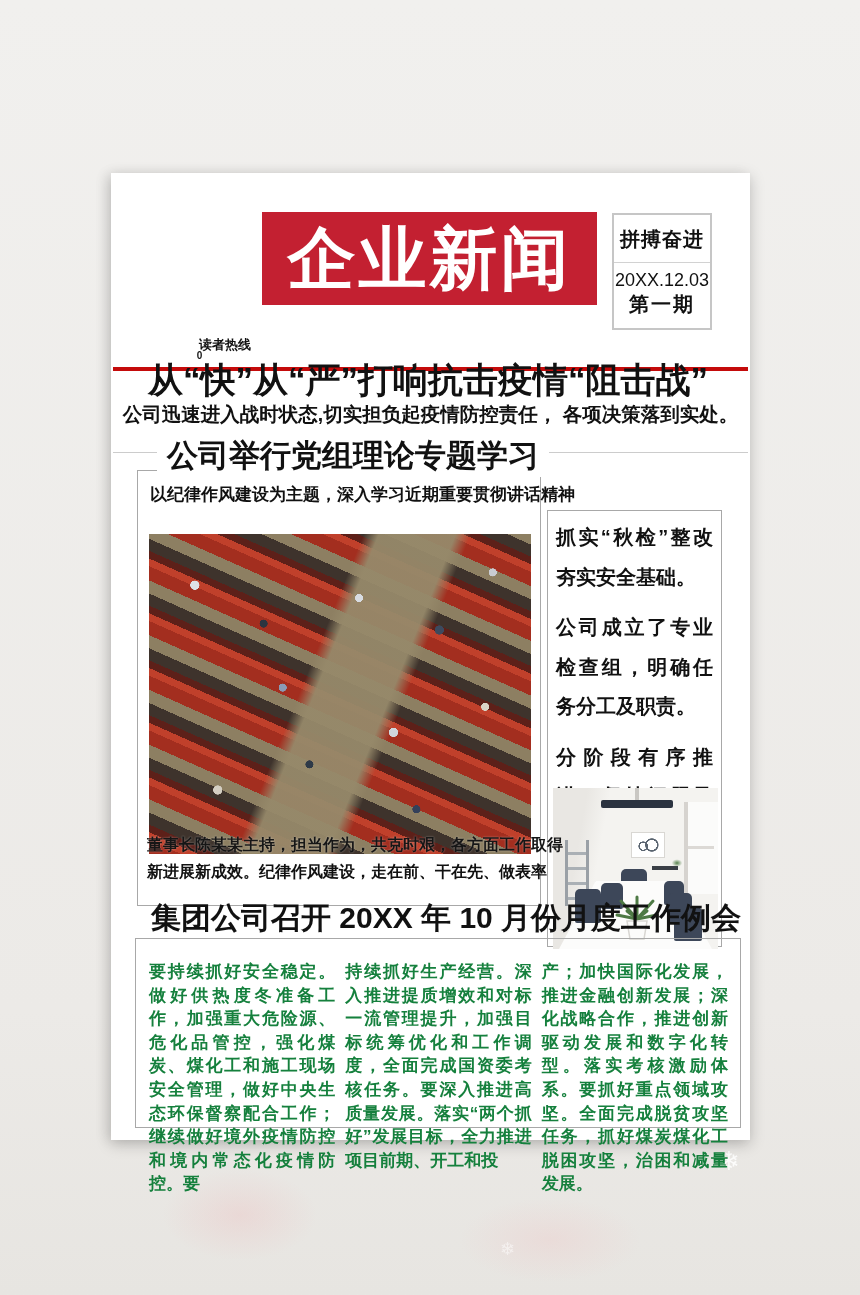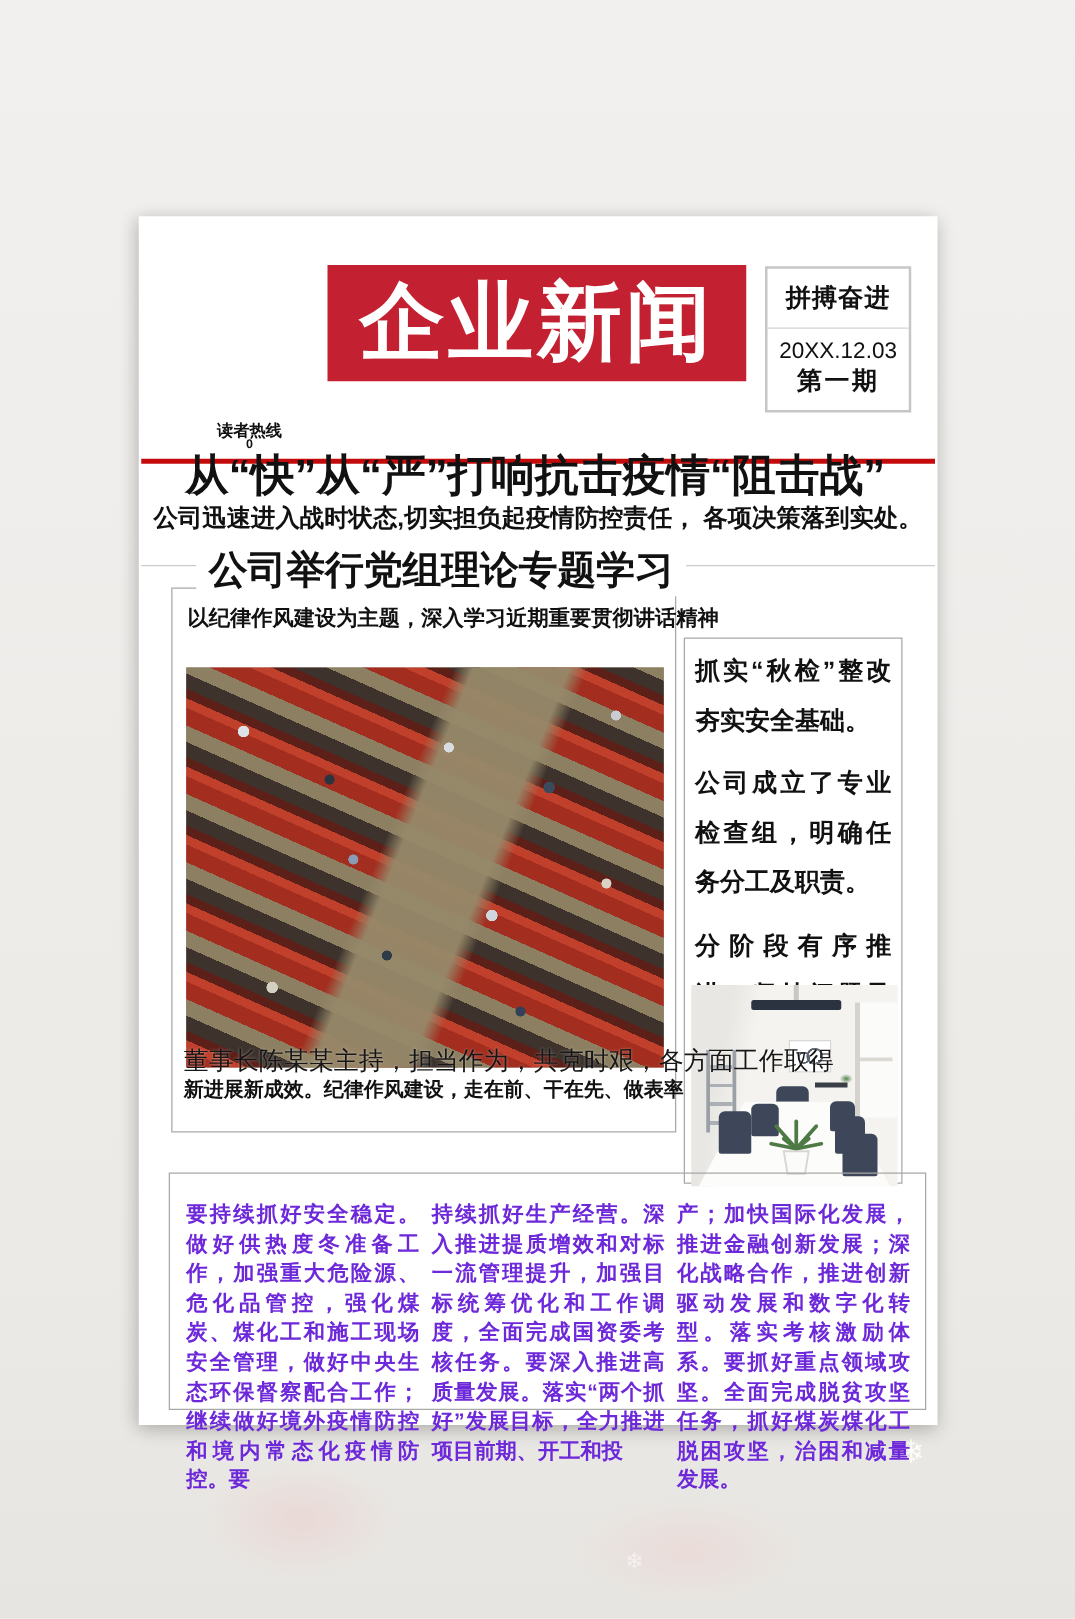--- a/index.html
+++ b/index.html
@@ -26,32 +26,32 @@
 
   
   .weather-box {
     position:absolute; left:37px; top:36px; width:103px; height:126px;
     border:2px solid #b9b9b9; background:#fff; text-align:center;
   }
   .weather-icon-wrap { height:52px; padding-top:4px; }
   .weather-temp { font-size:17px; font-weight:800; line-height:18px; }
   .weather-cond { font-size:16px; font-weight:800; line-height:20px; }
   .weather-number { border-top:2px solid #c4c4c4; margin-top:6px; height:38px; line-height:36px; font-size:21px; font-weight:800; letter-spacing:1px; }
-  .hotline-label { position:absolute; left:37px; top:163px; width:103px; text-align:center; font-size:13px; font-weight:800; }
+  .hotline-label { position:absolute; left:37px; top:163px; width:103px; text-align:right; font-size:13px; font-weight:800; }
   .hotline-sub { position:absolute; left:37px; top:177px; width:103px; text-align:center; font-size:10px; font-weight:700; }
 
   .masthead-banner {
     position:absolute; left:151px; top:39px; width:335px; height:93px;
     background:#c32031; color:#ffffff; text-align:center;
     font-size:68px; font-weight:900; line-height:92px; letter-spacing:3px;
     white-space:nowrap;
   }
 
   .issue-box {
-    position:absolute; left:501px; top:40px; width:117px; height:117px;
+    position:absolute; left:501px; top:40px; width:100px; height:117px;
     border:2px solid #c6c6c6; background:#fff; text-align:center;
   }
   .issue-slogan { height:48px; line-height:48px; font-size:20px; font-weight:900; border-bottom:1px solid #d2d2d2; letter-spacing:1px; }
   .issue-date { padding-top:7px; font-size:18px; font-weight:400; }
   .issue-number { font-size:20px; font-weight:900; letter-spacing:2px; }
 
   .publisher-line { position:absolute; left:0; top:173px; width:639px; text-align:center; font-size:11.5px; font-weight:800; }
 
   .red-rule { position:absolute; left:2px; top:194px; width:635px; height:4px; background:#c40b0b; }
 
@@ -90,21 +90,21 @@
       radial-gradient(circle 7px at 42% 72%, #2e3a48 0 55%, transparent 60%),
       radial-gradient(circle 8px at 18% 80%, #d4cfc3 0 55%, transparent 60%),
       radial-gradient(circle 7px at 70% 86%, #33405a 0 55%, transparent 60%),
       radial-gradient(circle 7px at 35% 48%, #8a9bb5 0 55%, transparent 60%),
       radial-gradient(circle 7px at 90% 12%, #c9ccd2 0 55%, transparent 60%),
       linear-gradient(112deg, transparent 0 42%, rgba(150,137,106,.95) 45% 60%, transparent 63%),
       repeating-linear-gradient(24deg, #a32e1f 0 13px, #c0402b 13px 20px, #5d2019 20px 27px, #3e332c 27px 38px, #8d7f62 38px 50px);
   }
   .article1-caption-over {
     position:absolute; left:9px; top:364px; width:392px; z-index:2;
-    font-size:20px; font-weight:400; color:#161616; white-space:nowrap;
+    font-size:16px; font-weight:700; color:#161616; white-space:nowrap;
     text-shadow:0 0 2px rgba(255,255,255,.45);
   }
   .article1-caption {
     position:absolute; left:9px; top:391px; width:392px;
     font-size:16px; font-weight:800; white-space:nowrap;
   }
 
   
   .article2-box {
     position:absolute; left:436px; top:297px; width:175px; height:437px;
@@ -150,21 +150,21 @@
     position:absolute; left:40px; top:725px; z-index:3; width:600px;
     font-size:30px; font-weight:900; white-space:nowrap;
   }
   .article3-box {
     position:absolute; left:24px; top:765px; width:606px; height:190px;
     border:1.5px solid #a8a8a8; background:transparent;
   }
   .article3-cols { display:flex; gap:10px; padding:21px 12px 0 13px; }
   .article3-col {
     flex:1; font-size:17px; font-weight:700; line-height:23.6px;
-    text-align:justify; text-justify:inter-ideograph; color:#6d28d9;
+    text-align:justify; text-justify:inter-ideograph; color:#15803d;
   }
 
   
   .weather-svg { width:72px; height:50px; }
   .plant-svg { position:absolute; left:58px; bottom:8px; width:52px; height:56px; }
 </style>
 </head>
 <body>
 
 <div class="backdrop-blob blob1"></div>
@@ -229,20 +229,21 @@
           <path d="M26 34 L16 26"></path>
             <path d="M26 34 L36 26"></path>
             <path d="M26 34 L6 30"></path>
             <path d="M26 34 L46 30"></path>
         </g>
         <path d="M16 36 h20 l-3 18 h-14 z" fill="#fbfbfa" stroke="#d8d6d2" stroke-width="1.5"></path>
       </svg>
     </div>
   </div>
 
+  <div class="article3-headline">集团公司召开 20XX 年 10 月份月度工作例会</div>
   <div class="article3-box">
     <div class="article3-cols">
       <div class="article3-col">要持续抓好安全稳定。做好供热度冬准备工作，加强重大危险源、危化品管控，强化煤炭、煤化工和施工现场安全管理，做好中央生态环保督察配合工作；继续做好境外疫情防控和境内常态化疫情防控。要</div>
       <div class="article3-col">持续抓好生产经营。深入推进提质增效和对标一流管理提升，加强目标统筹优化和工作调度，全面完成国资委考核任务。要深入推进高质量发展。落实“两个抓好”发展目标，全力推进项目前期、开工和投</div>
       <div class="article3-col">产；加快国际化发展，推进金融创新发展；深化战略合作，推进创新驱动发展和数字化转型。落实考核激励体系。要抓好重点领域攻坚。全面完成脱贫攻坚任务，抓好煤炭煤化工脱困攻坚，治困和减量发展。</div>
     </div>
   </div>
 
 </div>
 

